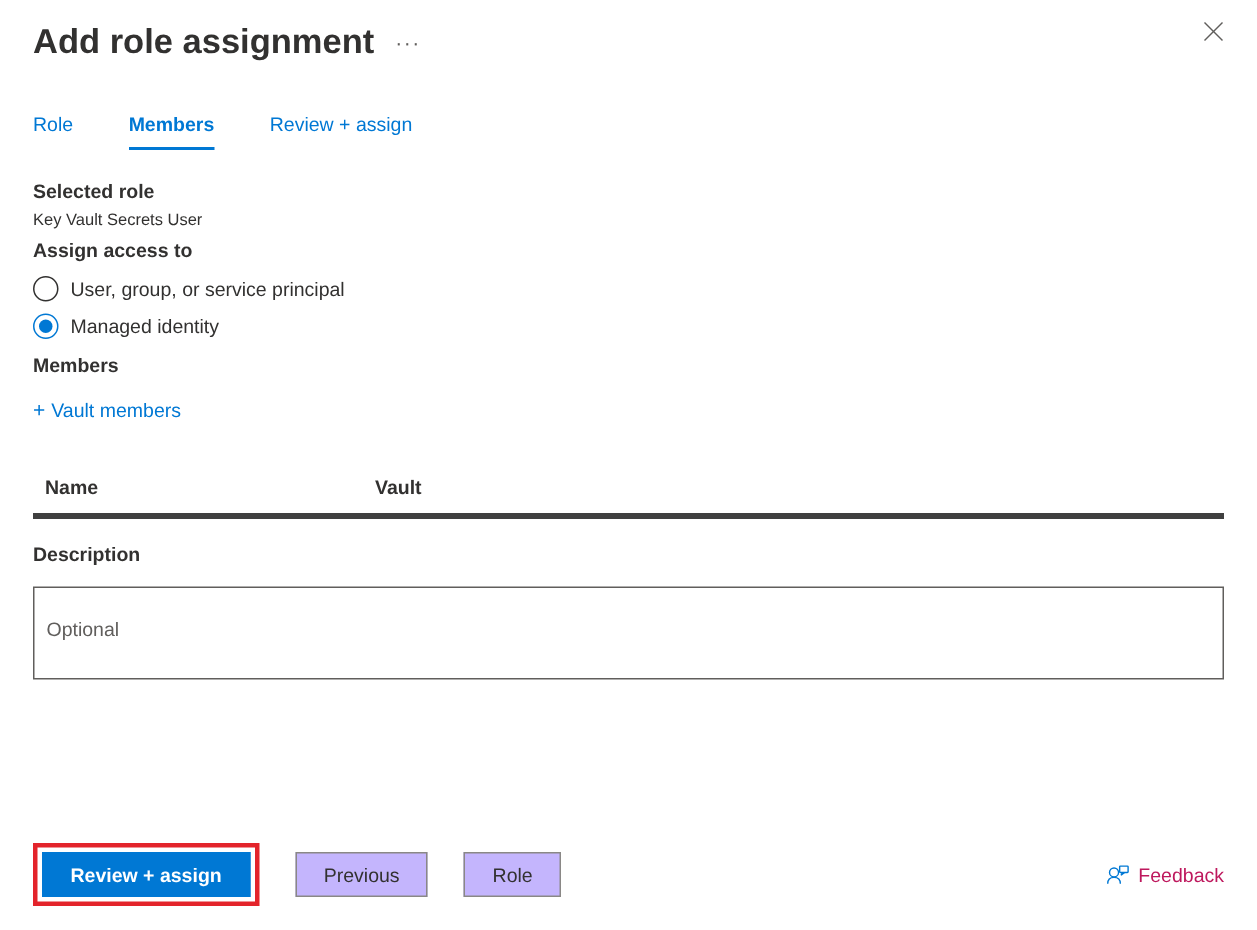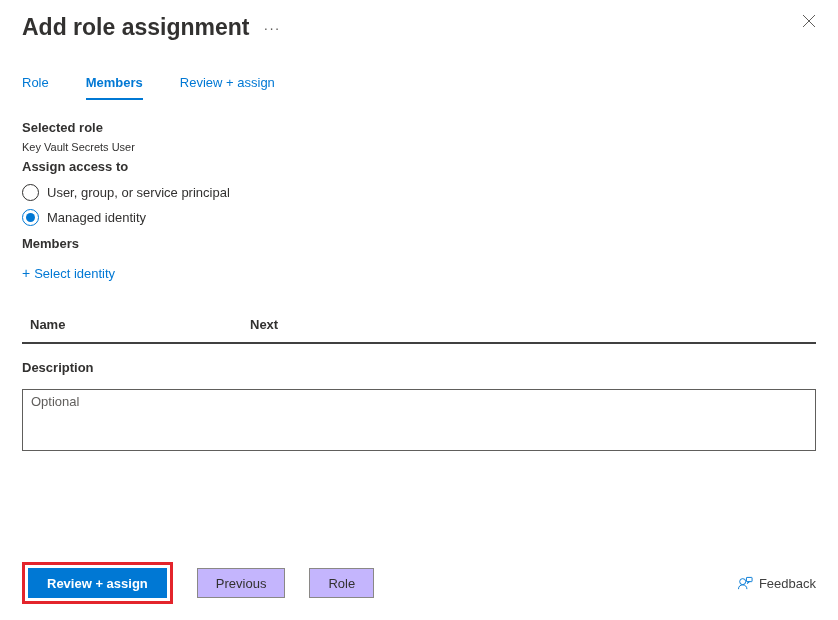--- a/index.html
+++ b/index.html
@@ -100,21 +100,21 @@
       margin-top: 26px;
       width: 100%;
     }
     .thead, .trow {
       display: flex;
       align-items: center;
       padding: 10px 8px;
     }
     .thead {
       font-weight: 600;
-      border-bottom: 2px solid #404040;
+      border-bottom: 4px solid #404040;
     }
     .trow {
       border-bottom: 0;
     }
     .col-name { width: 220px; flex-shrink: 0; }
     .col-obj { width: 190px; flex-shrink: 0; white-space: nowrap; overflow: hidden; text-overflow: ellipsis; }
     .col-type { width: 150px; flex-shrink: 0; display:flex; align-items:center; gap:4px;}
     .col-actions { flex: 1; display: flex; justify-content: flex-end; padding-right: 50px; }
     .info-icon {
       width: 12px; height: 12px; border: 1px solid #605e5c; border-radius: 50%;
@@ -122,21 +122,21 @@
       font-size: 9px; color: #605e5c; font-style: italic; font-family: serif;
       cursor: default;
     }
     .delete-icon { width: 14px; height: 16px; cursor: pointer; color: #323130; }
     .delete-icon svg { width: 100%; height: 100%; }
 
     .desc-area {
       width: 100%;
       height: 62px;
       border: 1px solid #605e5c;
-      padding: 4px 8px;
+      padding: 20px 8px;
       font-family: inherit;
       font-size: 13px;
       color: #323130;
       resize: none;
       margin-top: 8px;
     }
     .desc-area::placeholder { color: #605e5c; }
 
     .footer {
       position: absolute;
@@ -165,21 +165,21 @@
       color: #fff;
       font-weight: 600;
     }
     .highlight-box {
       border: 3px solid #e3242b;
       padding: 3px;
       display: inline-flex;
     }
     .footer-spacer { flex: 1; }
     .feedback {
-      color: #404040;
+      color: #be185d;
       font-size: 13px;
       cursor: pointer;
       display: inline-flex;
       align-items: flex-start;
       gap: 6px;
     }
     .feedback-icon { width: 15px; height: 15px; }
     .btn-group { display:flex; gap: 24px; align-items:center; margin-left: 4px;}
   </style>
 </head>
@@ -216,27 +216,27 @@
     </div>
     <div class="radio-row">
       <span class="radio checked"></span>
       <span>Managed identity</span>
     </div>
   </div>
 
   <div class="section-label">Members</div>
   <div class="link-btn">
     <span class="plus-icon">+</span>
-    <span>Select identity</span>
+    <span>Vault members</span>
   </div>
 
   <div class="table">
     <div class="thead">
       <div class="col-name">Name</div>
-      <div class="col-type">Next</div>
+      <div class="col-type">Vault</div>
       <div class="col-actions"></div>
     </div>
   </div>
 
   <div class="section-label" style="margin-top:16px">Description</div>
   <textarea class="desc-area" placeholder="Optional" style=""></textarea>
 </div>
 
 <div class="footer">
   <span class="highlight-box">

